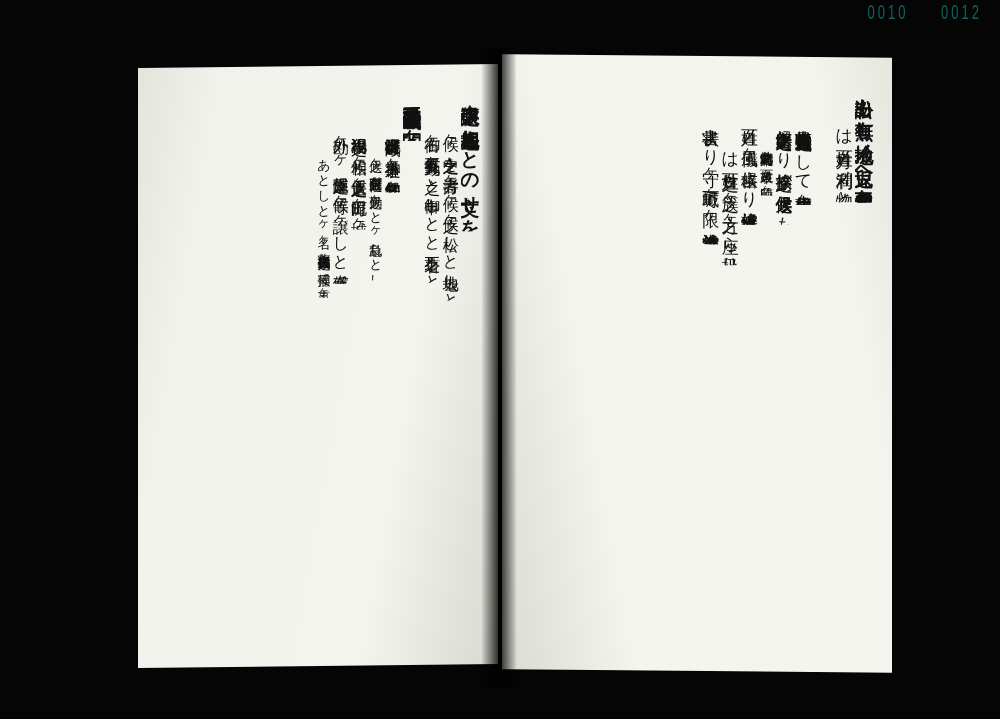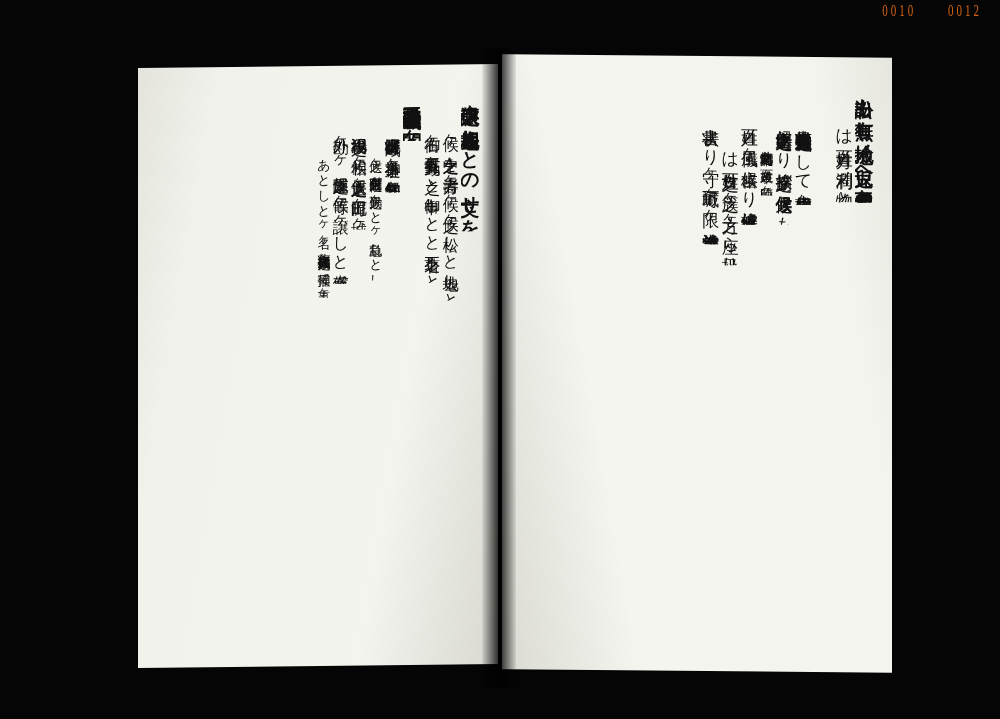--- a/index.html
+++ b/index.html
@@ -19,23 +19,23 @@
     height: 719px;
     background: #050505;
   }
   
   .frame-marks {
     position: absolute;
     top: 4px;
     left: 0;
     width: 100%;
     height: 22px;
-    color: #f97316;
-    font-family: Liberation Serif, serif;
-    font-size: 11px;
+    color: #0f766e;
+    font-family: Liberation Sans, sans-serif;
+    font-size: 13px;
     letter-spacing: 3px;
     text-align: right;
     padding-right: 18px;
     box-sizing: border-box;
     opacity: 0.85;
   }
   .frame-marks span {
     display: inline-block;
     transform: scaleY(1.6);
     margin-left: 26px;

